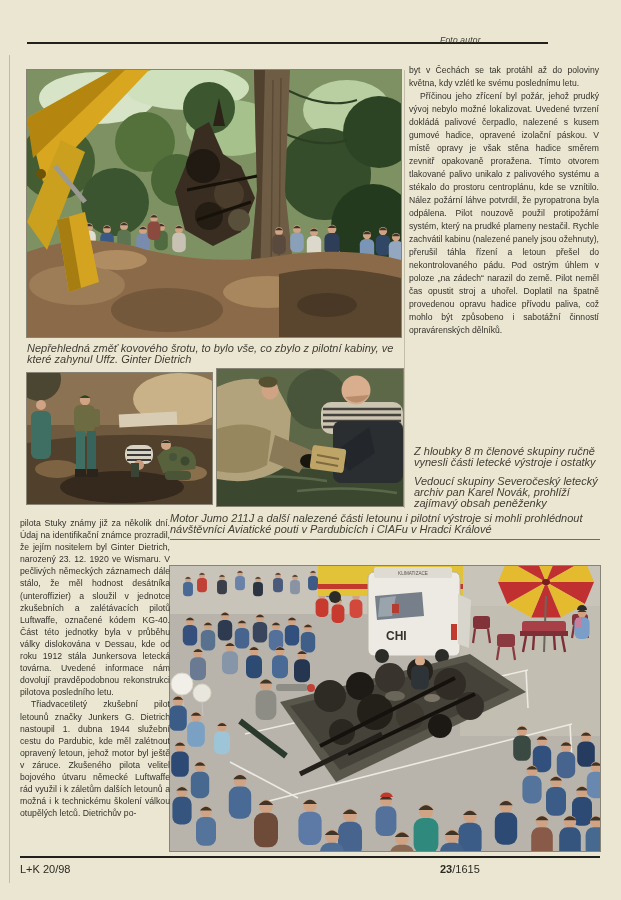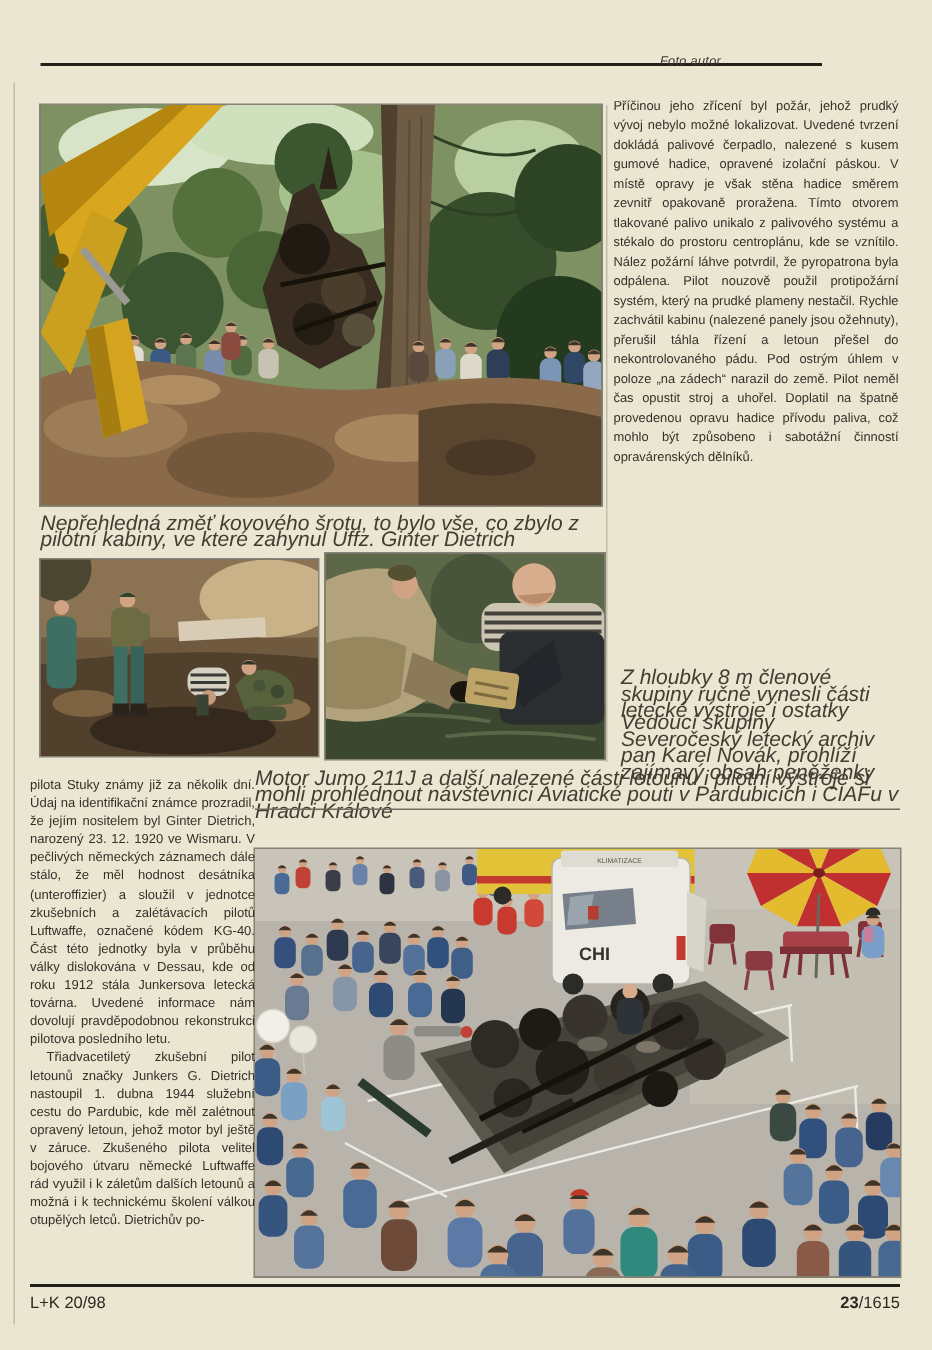--- a/index.html
+++ b/index.html
@@ -23,30 +23,30 @@
   #mid-right-photo{left:217px;top:369px;width:186px;height:137px;}
   #bottom-photo{left:170px;top:566px;width:430px;height:285px;}
   .photo svg{display:block;width:100%;height:100%;}
   
   .bodytext{line-height:13px;font-size:8.6px;text-align:justify;color:#33312a;}
   .bodytext p{margin:0;}
   .bodytext p + p{text-indent:11px;}
   #right-column{left:409px;top:64px;width:190px;height:380px;overflow:hidden;}
   #left-column{left:20px;top:517px;width:150px;height:334px;overflow:hidden;font-size:8.7px;line-height:12.1px;}
   
-  .caption{font-style:italic;font-size:14px;line-height:11px;color:#403d33;}
+  .caption{font-style:italic;font-size:11px;line-height:11px;color:#403d33;}
   #top-caption{left:27px;top:343px;width:376px;}
   #caption-recovery{left:414px;top:446px;width:186px;}
   #caption-wallet{left:414px;top:476px;width:186px;font-style:italic;}
   #caption-engine{left:170px;top:513px;width:432px;}
   #caption-separator{left:170px;top:539px;width:430px;height:1px;background:#6f6b5e;}
   
   #footer-rule{left:20px;top:856px;width:580px;height:2px;background:#21201a;}
   #footer-issue{left:20px;top:863px;font-size:11px;color:#2b2922;text-align:center;}
-  #footer-page{left:440px;top:863px;width:160px;text-align:right;font-size:11px;color:#2b2922;}
+  #footer-page{left:440px;top:863px;width:160px;text-align:left;font-size:11px;color:#2b2922;}
   #footer-page .b{font-weight:bold;}
 </style>
 </head>
 <body>
 
 <svg width="0" height="0" style="position:absolute" aria-hidden="true">
   <defs>
     <g id="prsn">
       <circle cx="0" cy="-1" r="4.6" fill="#cfa384"></circle>
       <path d="M-4.8,-2 Q0,-8 4.8,-2 Z" fill="#3f3428"></path>
@@ -131,20 +131,21 @@
     <polygon points="0,152 34,70 58,82 20,180" fill="#caa01e"></polygon>
     <line x1="28" y1="96" x2="58" y2="132" stroke="#9a9a92" stroke-width="5"></line>
     <polygon points="30,150 58,142 72,212 42,222" fill="#d4a31f"></polygon>
     <polygon points="30,150 42,147 54,218 42,222" fill="#a67d10"></polygon>
     <circle cx="14" cy="104" r="5" fill="#6b5308"></circle>
   </g>
 </svg>
 </div>
 
 <div class="abs bodytext" id="right-column">
+  <p>byt v Čechách se tak protáhl až do poloviny května, kdy vzlétl ke svému poslednímu letu.</p>
   <p>Příčinou jeho zřícení byl požár, jehož prudký vývoj nebylo možné lokalizovat. Uvedené tvrzení dokládá palivové čerpadlo, nalezené s kusem gumové hadice, opravené izolační páskou. V místě opravy je však stěna hadice směrem zevnitř opakovaně proražena. Tímto otvorem tlakované palivo unikalo z palivového systému a stékalo do prostoru centroplánu, kde se vznítilo. Nález požární láhve potvrdil, že pyropatrona byla odpálena. Pilot nouzově použil protipožární systém, který na prudké plameny nestačil. Rychle zachvátil kabinu (nalezené panely jsou ožehnuty), přerušil táhla řízení a letoun přešel do nekontrolovaného pádu. Pod ostrým úhlem v poloze „na zádech“ narazil do země. Pilot neměl čas opustit stroj a uhořel. Doplatil na špatně provedenou opravu hadice přívodu paliva, což mohlo být způsobeno i sabotážní činností opravárenských dělníků.</p>
 </div>
 
 <div class="abs caption" id="top-caption">Nepřehledná změť kovového šrotu, to bylo vše, co zbylo z pilotní kabiny, ve které zahynul Uffz. Ginter Dietrich</div>
 
 <div class="abs photo" id="mid-left-photo">
 <svg viewBox="0 0 185 131" preserveAspectRatio="none">
   <rect width="185" height="131" fill="#6f5a40"></rect>
   <rect x="0" y="0" width="185" height="52" fill="#8a7252"></rect>
   <ellipse cx="152" cy="26" rx="46" ry="26" fill="#c9b288"></ellipse>

